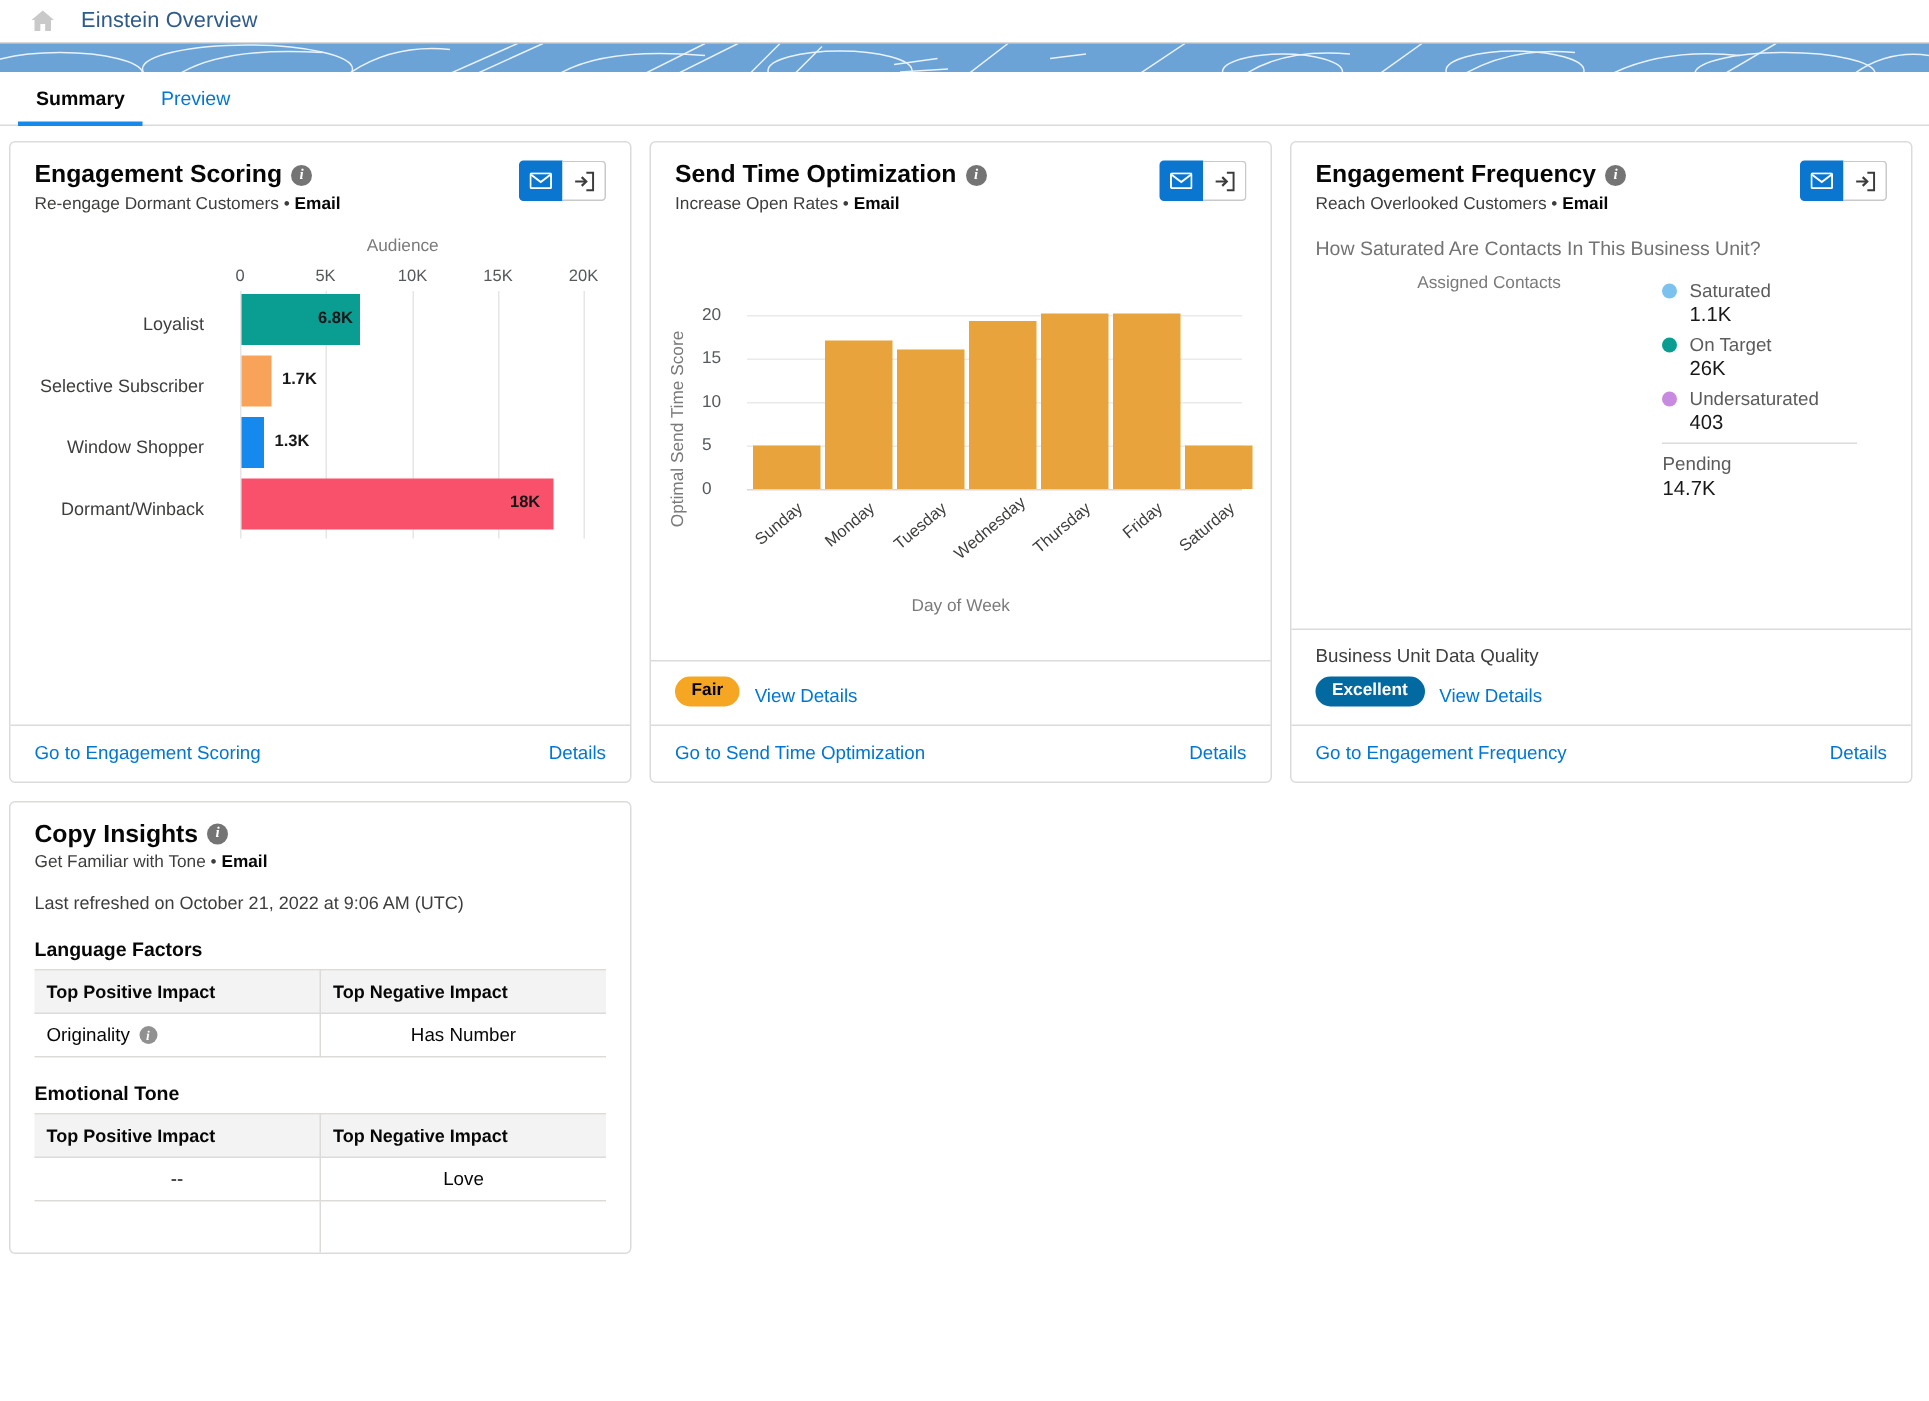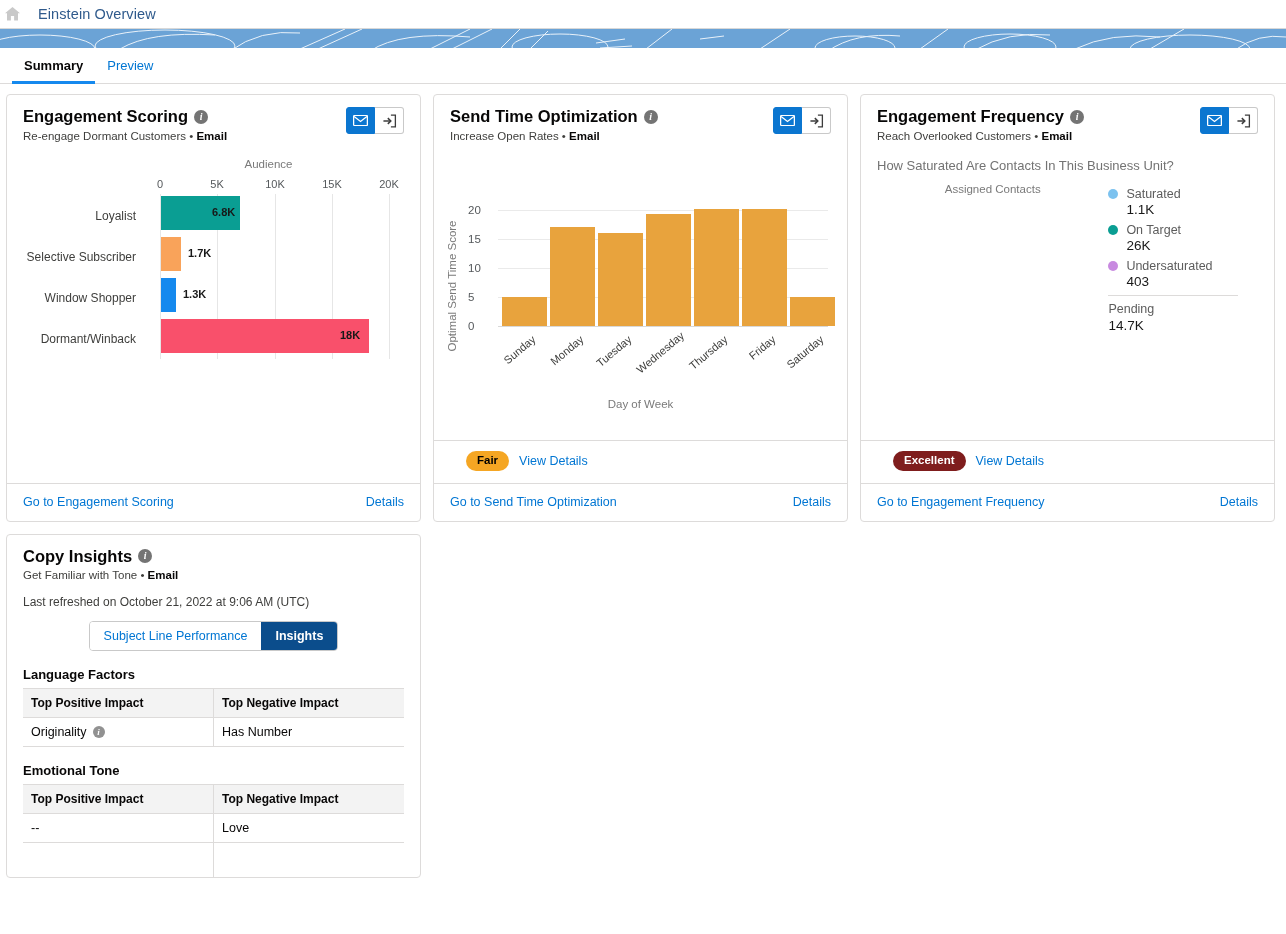--- a/index.html
+++ b/index.html
@@ -11,21 +11,21 @@
     font-family: "Liberation Sans", sans-serif;
     color: #080707;
     overflow: hidden;
   }
 
   
   .app-header {
     height: 28px;
     display: flex;
     align-items: center;
-    padding-left: 2px;
+    padding-left: 18px;
     background: #ffffff;
   }
   .home-icon {
     width: 20px; height: 20px;
     display: flex; align-items: center; justify-content: center;
     margin-right: 16px;
   }
   .home-icon svg { display:block; }
   .app-title {
     font-size: 14.5px;
@@ -126,30 +126,30 @@
   .icon-btn.primary { background:#0b76d0; border-color:#0b76d0; }
   .icon-btn:first-child { border-radius:3px 0 0 3px; }
   .icon-btn:last-child  { border-radius:0 3px 3px 0; border-left:none; }
 
   
   .card-strip {
     border-top:1px solid #dddbda;
     padding:10px 16px 12px 16px;
   }
   .strip-label { font-size:12.5px;color:#3e3e3c; margin-bottom:7px;}
-  .strip-row { display:flex; align-items:center; gap:10px;margin-left:16px;}
+  .strip-row { display:flex; align-items:flex-end; gap:10px;}
   .badge {
     display:inline-flex;align-items:center;justify-content:center;
     border-radius:11px;
     padding:3px 11px;
     font-size:11.5px;font-weight:bold;color:#fff;
     line-height:1.2;
   }
   .badge.fair { background:#f5a623; color:#000;}
-  .badge.excellent { background:#7f1d1d; }
+  .badge.excellent { background:#0369a1; }
   .link { color:#0176d3; font-size:12.5px; cursor:pointer; text-decoration:none;}
 
   .card-footer {
     border-top:1px solid #dddbda;
     padding:11px 16px 12px 16px;
     display:flex; align-items:flex-end; justify-content:space-between;
   }
 
   
   .hbar-wrap { position:relative; height: 290px; margin-top: 14px;}
@@ -240,20 +240,21 @@
   .tbl { width:100%; border-collapse:collapse; }
   .tbl th {
     text-align:left; font-size:12px; font-weight:bold; color:#080707;
     background:#f3f3f3; padding:7px 8px;
     border-top:1px solid #dddbda; border-bottom:1px solid #dddbda;
   }
   .tbl th:first-child, .tbl td:first-child { border-right:1px solid #dddbda; width:50%; }
   .tbl td {
     font-size:12.5px; color:#080707; padding:7px 8px;
     border-bottom:1px solid #dddbda;
+    text-align:center;
   }
   .tbl td .cellwrap { display:flex; align-items:center; gap:6px;}
   .tbl.pad-bottom tr.filler td { height:34px; border-bottom:none; }
 </style>
 </head>
 <body>
 
 <div class="app-header">
   <span class="home-icon">
     <svg width="17" height="16" viewBox="0 0 17 16" aria-hidden="true">
@@ -511,20 +512,21 @@
             <div class="legend-val">403</div>
           </div>
           <div class="legend-sep"></div>
           <div class="legend-pending-label">Pending</div>
           <div class="legend-pending-val">14.7K</div>
         </div>
       </div>
     </div>
 
     <div class="card-strip">
+      <div class="strip-label">Business Unit Data Quality</div>
       <div class="strip-row">
         <span class="badge excellent">Excellent</span>
         <a class="link">View Details</a>
       </div>
     </div>
 
     <div class="card-footer">
       <a class="link">Go to Engagement Frequency</a>
       <a class="link">Details</a>
     </div>
@@ -539,26 +541,20 @@
             <span class="info-i">i</span>
           </div>
           <div class="card-sub">
             <span>Get Familiar with Tone • </span><b>Email</b>
           </div>
         </div>
       </div>
 
       <div class="refresh-note">Last refreshed on October 21, 2022 at 9:06 AM (UTC)</div>
 
-      <div class="toggle-row">
-        <div class="toggle-group">
-          <div class="toggle-btn">Subject Line Performance</div>
-          <div class="toggle-btn on">Insights</div>
-        </div>
-      </div>
 
       <div class="section-head">Language Factors</div>
       <table class="tbl">
         <thead>
           <tr>
             <th>Top Positive Impact</th>
             <th>Top Negative Impact</th>
           </tr>
         </thead>
         <tbody>

